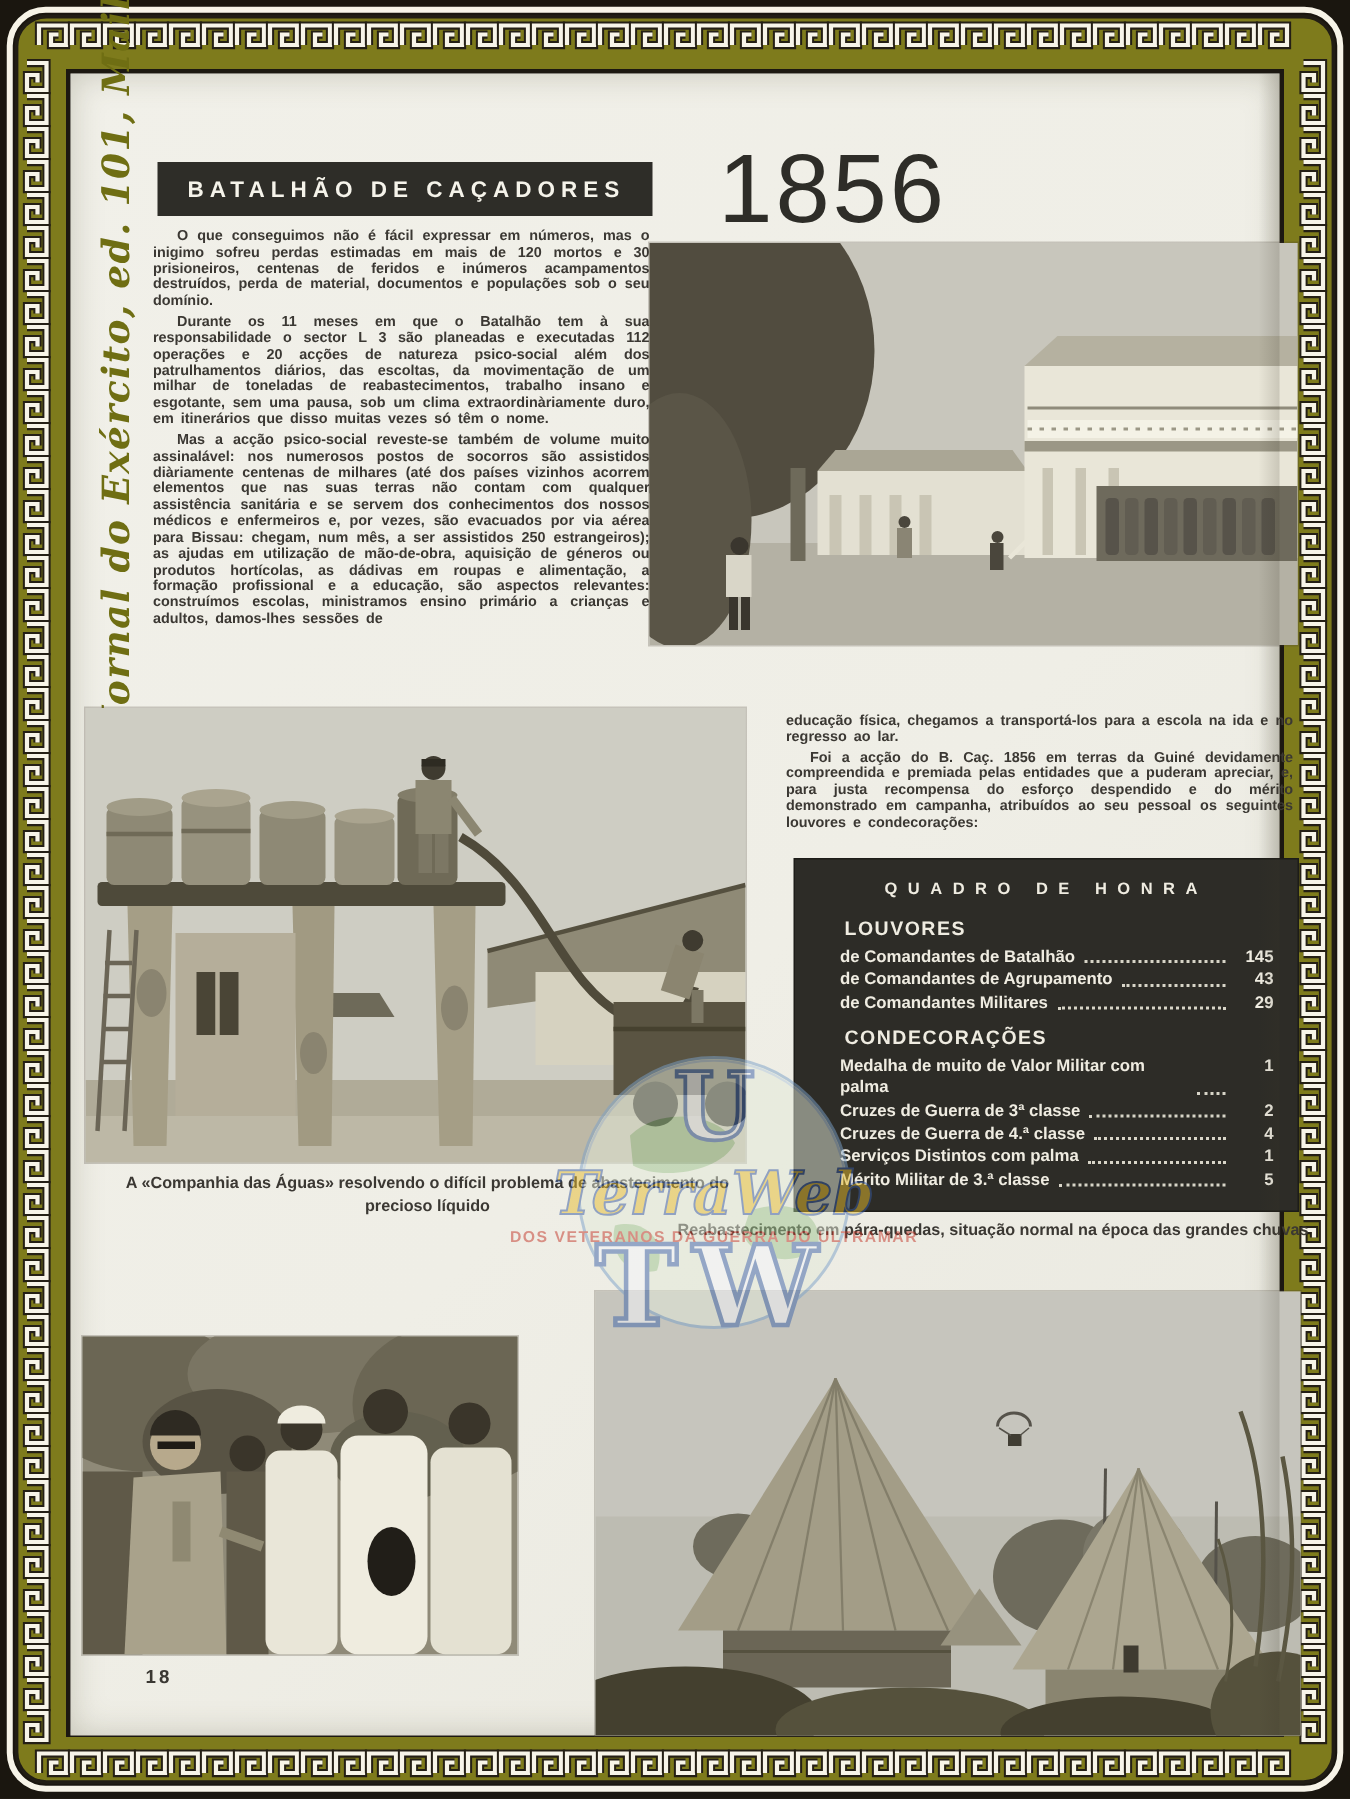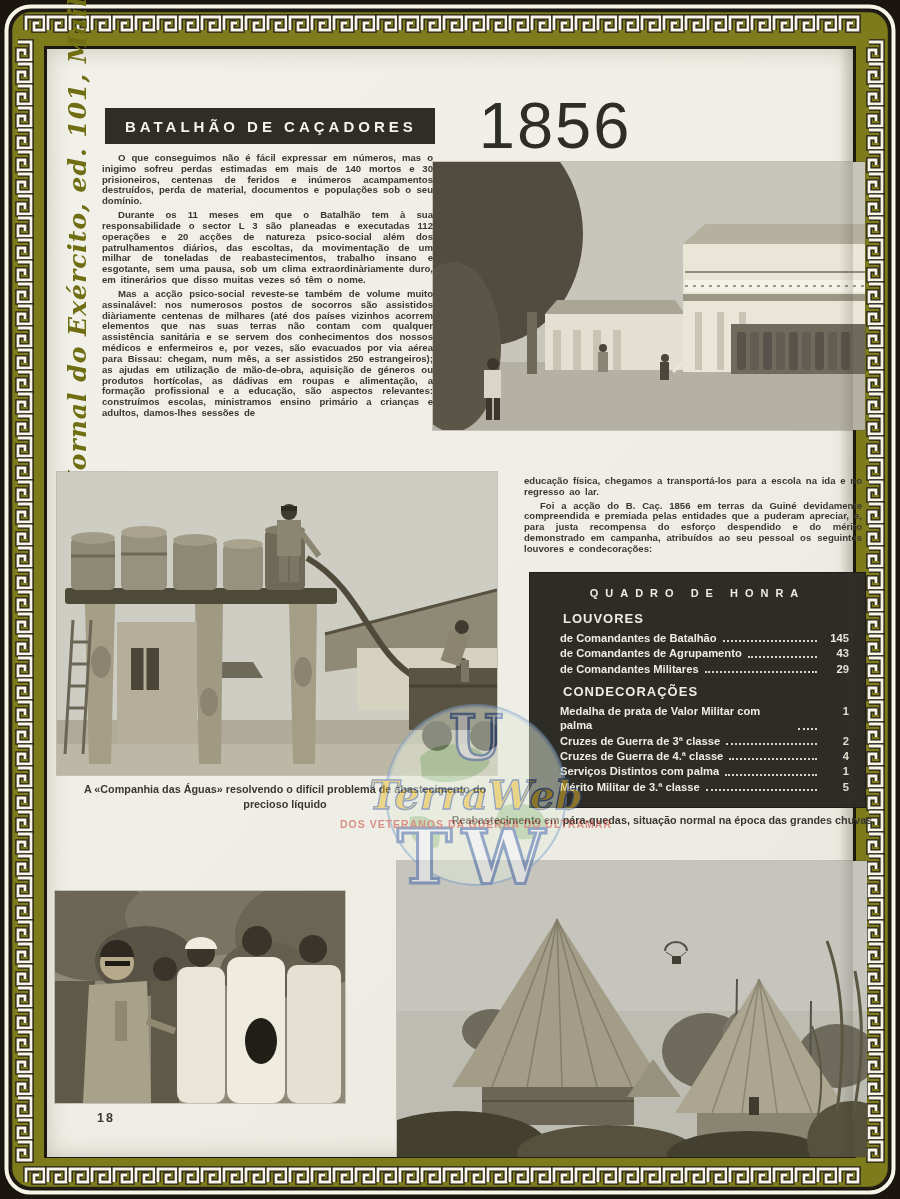--- a/index.html
+++ b/index.html
@@ -427,21 +427,21 @@
   <div class="page">
 
     <div class="credit">Jornal do Exército, ed. 101, Mail968</div>
 
     <div class="masthead">
       <div class="bar">BATALHÃO DE CAÇADORES</div>
       <div class="year">1856</div>
     </div>
 
     <div class="colL bodytext">
-      <p>O que conseguimos não é fácil expressar em números, mas o inigimo sofreu perdas estimadas em mais de 140 mortos e 30 prisioneiros, centenas de feridos e inúmeros acampamentos destruídos, perda de material, documentos e populações sob o seu domínio.</p>
+      <p>O que conseguimos não é fácil expressar em números, mas o inigimo sofreu perdas estimadas em mais de 120 mortos e 30 prisioneiros, centenas de feridos e inúmeros acampamentos destruídos, perda de material, documentos e populações sob o seu domínio.</p>
       <p>Durante os 11 meses em que o Batalhão tem à sua responsabilidade o sector L 3 são planeadas e executadas 112 operações e 20 acções de natureza psico-social além dos patrulhamentos diários, das escoltas, da movimentação de um milhar de toneladas de reabastecimentos, trabalho insano e esgotante, sem uma pausa, sob um clima extraordinàriamente duro, em itinerários que disso muitas vezes só têm o nome.</p>
       <p>Mas a acção psico-social reveste-se também de volume muito assinalável: nos numerosos postos de socorros são assistidos diàriamente centenas de milhares (até dos países vizinhos acorrem elementos que nas suas terras não contam com qualquer assistência sanitária e se servem dos conhecimentos dos nossos médicos e enfermeiros e, por vezes, são evacuados por via aérea para Bissau: chegam, num mês, a ser assistidos 250 estrangeiros); as ajudas em utilização de mão-de-obra, aquisição de géneros ou produtos hortícolas, as dádivas em roupas e alimentação, a formação profissional e a educação, são aspectos relevantes: construímos escolas, ministramos ensino primário a crianças e adultos, damos-lhes sessões de</p>
     </div>
 
     <svg id="photo1" class="photo" width="432" height="268" viewBox="0 0 432 268">
       <rect width="432" height="268" fill="#c8c6bc"></rect>
       <rect y="200" width="432" height="68" fill="#b4b1a4"></rect>
       <ellipse cx="52" cy="72" rx="98" ry="112" fill="#514c3f"></ellipse>
       <ellipse cx="20" cy="185" rx="48" ry="85" fill="#5a5547"></ellipse>
       <rect x="94" y="150" width="10" height="62" fill="#6e6a5a"></rect>
@@ -556,21 +556,21 @@
         <span class="leader"></span>
         <span class="val">43</span>
       </div>
       <div class="q-item">
         <span class="lbl">de Comandantes Militares</span>
         <span class="leader"></span>
         <span class="val">29</span>
       </div>
       <div class="q-head">CONDECORAÇÕES</div>
       <div class="q-item">
-        <span class="lbl">Medalha de prata de Valor Militar com palma</span>
+        <span class="lbl">Medalha de muito de Valor Militar com palma</span>
         <span class="leader"></span>
         <span class="val">1</span>
       </div>
       <div class="q-item">
         <span class="lbl">Cruzes de Guerra de 3ª classe</span>
         <span class="leader"></span>
         <span class="val">2</span>
       </div>
       <div class="q-item">
         <span class="lbl">Cruzes de Guerra de 4.ª classe</span>

